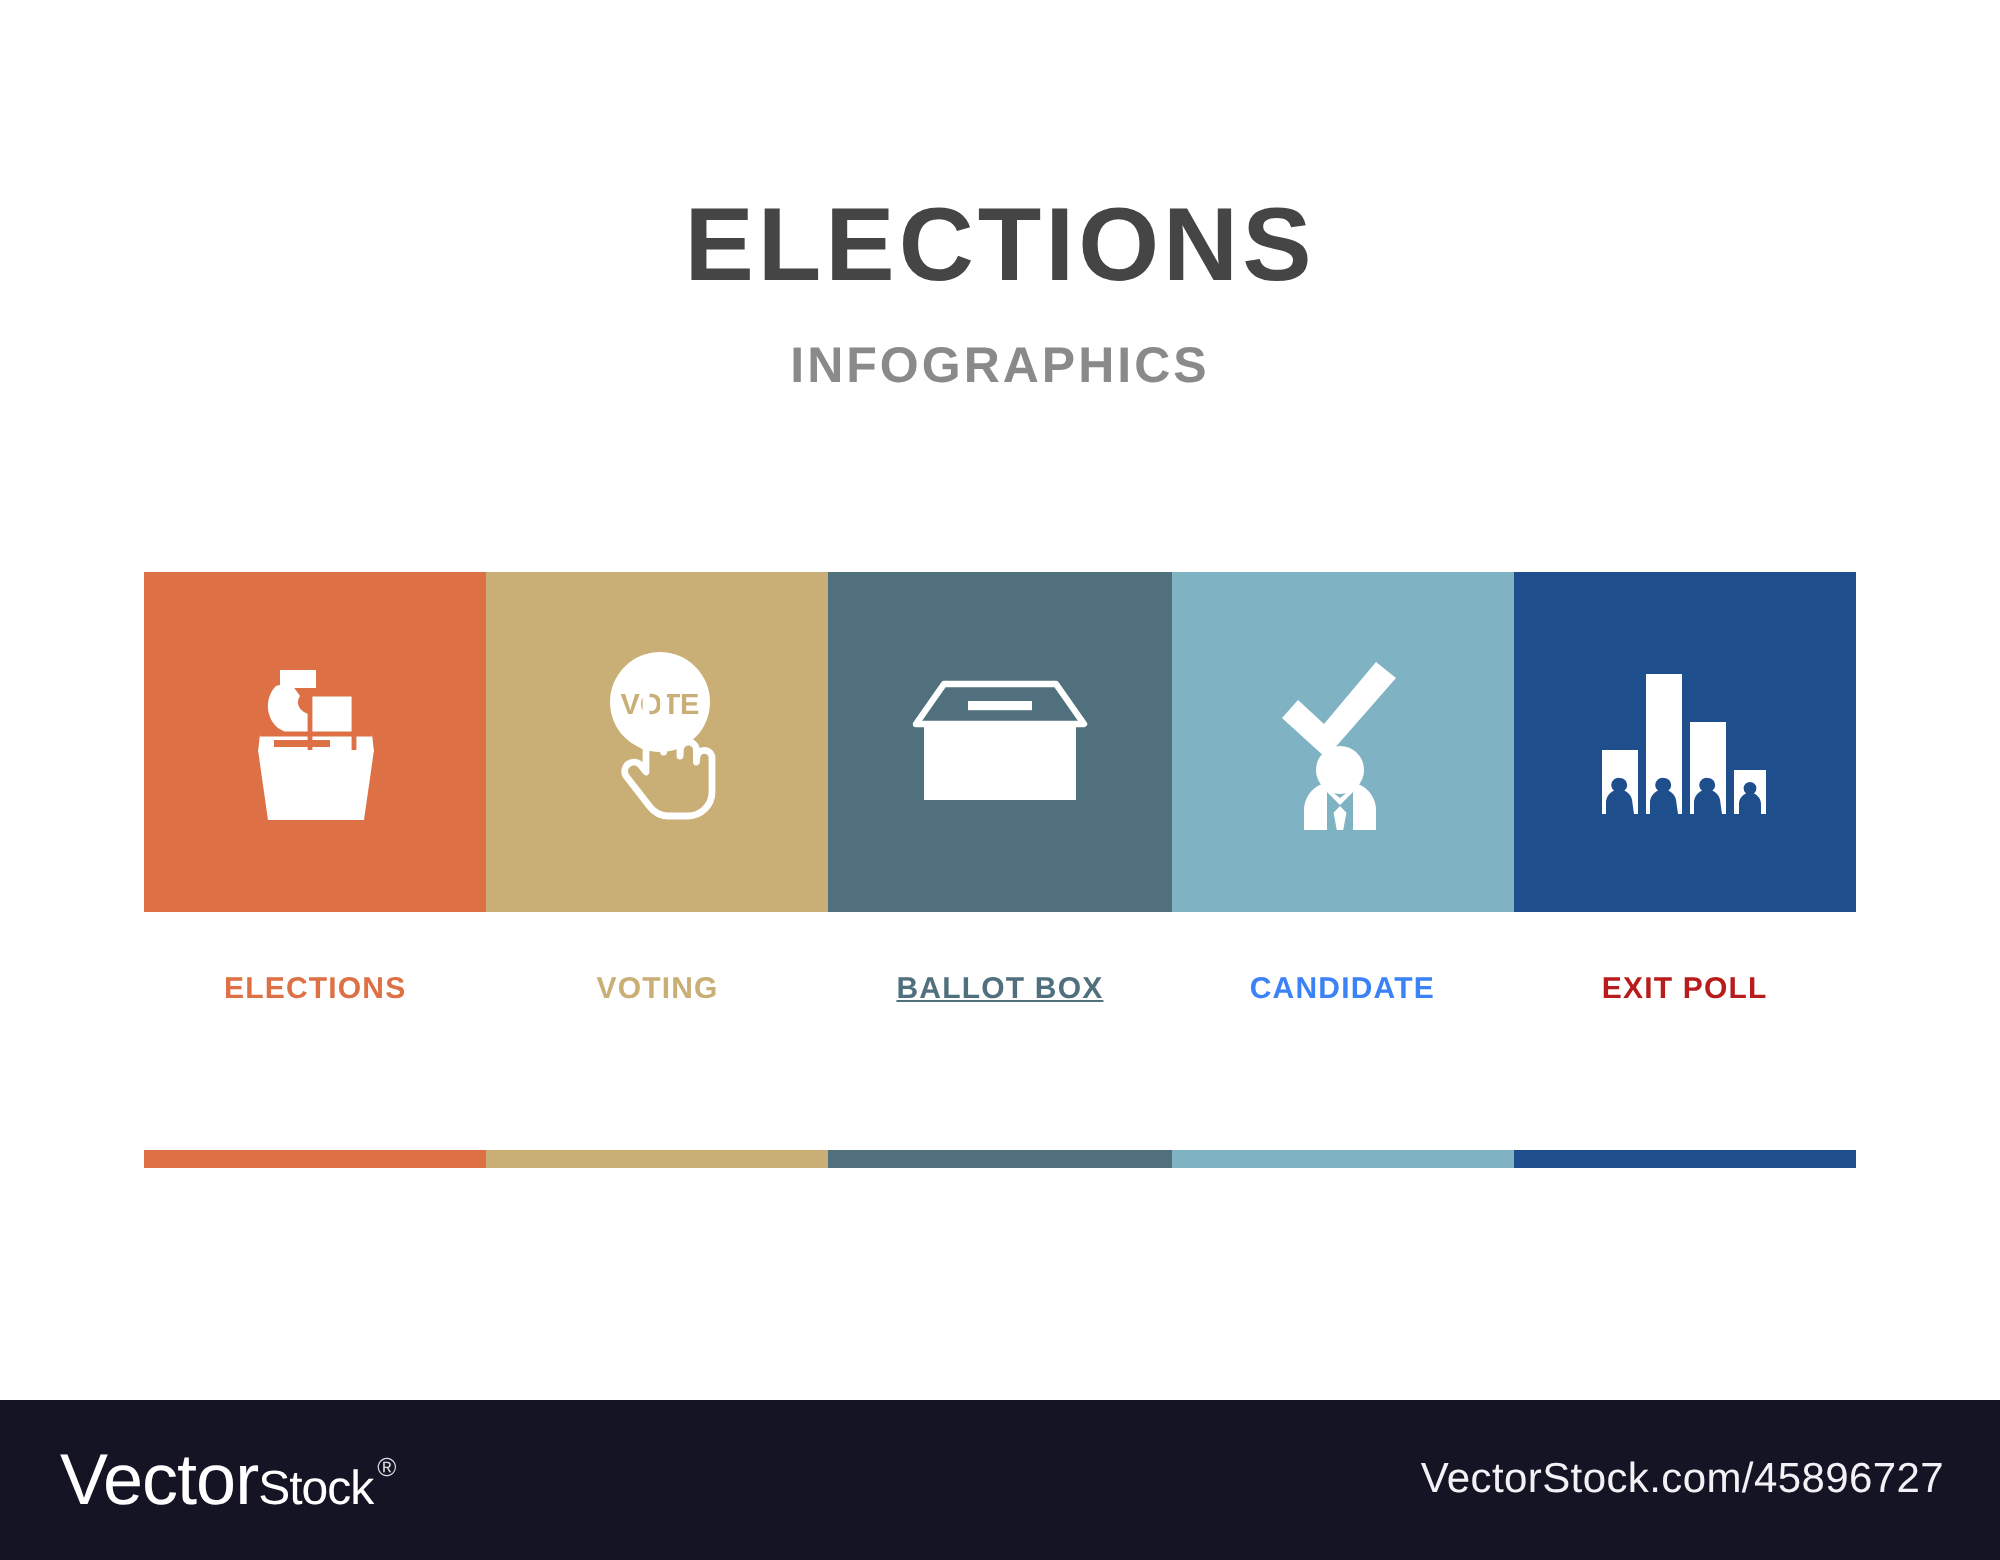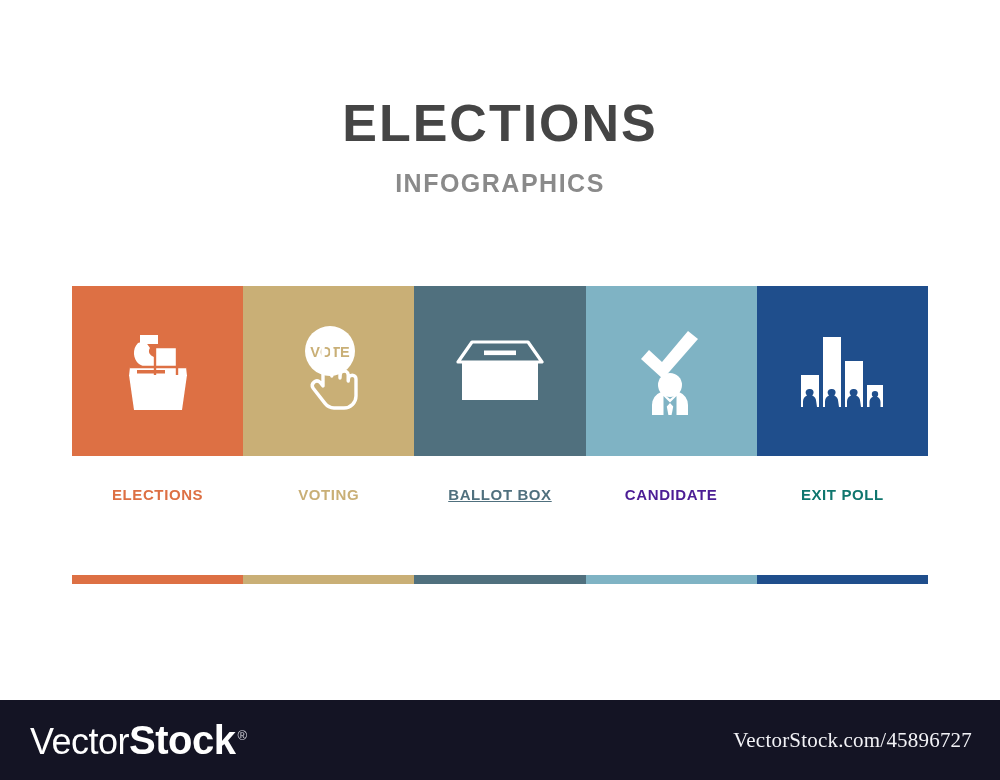--- a/index.html
+++ b/index.html
@@ -90,39 +90,38 @@
     display:flex;
     align-items:baseline;
     color:#ffffff;
   }
   .logo-vector {
     font-size:36px;
     font-weight:300;
     letter-spacing:-0.5px;
   }
   .logo-stock {
-    font-size:40px;
-    font-weight:bold;
+    font-size:24px;
+    font-weight:normal;
     letter-spacing:-0.5px;
   }
   .logo-reg {
     font-size:13px;
     margin-left:2px;
     position:relative;
     top:-14px;
     color:#d8d8e0;
   }
   .footer-url {
     position:absolute;
     right:28px; top:50%;
     transform:translateY(-50%);
     color:#f2f2f6;
     font-size:21px;
     letter-spacing:0.2px;
-    font-family:Liberation Serif, serif;
   }
 </style>
 </head>
 <body style="background: rgb(255, 255, 255);">
 
 <div class="header">
   <div class="title" style="color: rgb(69, 69, 69);">ELECTIONS</div>
   <div class="subtitle" style="color: rgb(138, 138, 138);">INFOGRAPHICS</div>
 </div>
 
@@ -223,24 +222,24 @@
   <div class="label-cell">
     <span class="label-text" style="color: rgb(221, 112, 68);">ELECTIONS</span>
   </div>
   <div class="label-cell">
     <span class="label-text" style="color: rgb(201, 175, 118); text-align: right;">VOTING</span>
   </div>
   <div class="label-cell">
     <span class="label-text" style="color: rgb(80, 112, 126); text-decoration: underline;">BALLOT BOX</span>
   </div>
   <div class="label-cell">
-    <span class="label-text" style="color: #4c1d95;">CANDIDATE</span>
-  </div>
-  <div class="label-cell">
-    <span class="label-text" style="color: #0f766e;">EXIT POLL</span>
+    <span class="label-text" style="color: #3b82f6;">CANDIDATE</span>
+  </div>
+  <div class="label-cell">
+    <span class="label-text" style="color: #b91c1c;">EXIT POLL</span>
   </div>
 </div>
 
 <div class="colorbar">
   <div class="colorbar-seg" style="background-color: rgb(221, 112, 68);"></div>
   <div class="colorbar-seg" style="background-color: rgb(201, 175, 118);"></div>
   <div class="colorbar-seg" style="background-color: rgb(80, 112, 126);"></div>
   <div class="colorbar-seg" style="background-color: rgb(127, 179, 196);"></div>
   <div class="colorbar-seg" style="background-color: rgb(31, 78, 140);"></div>
 </div>

